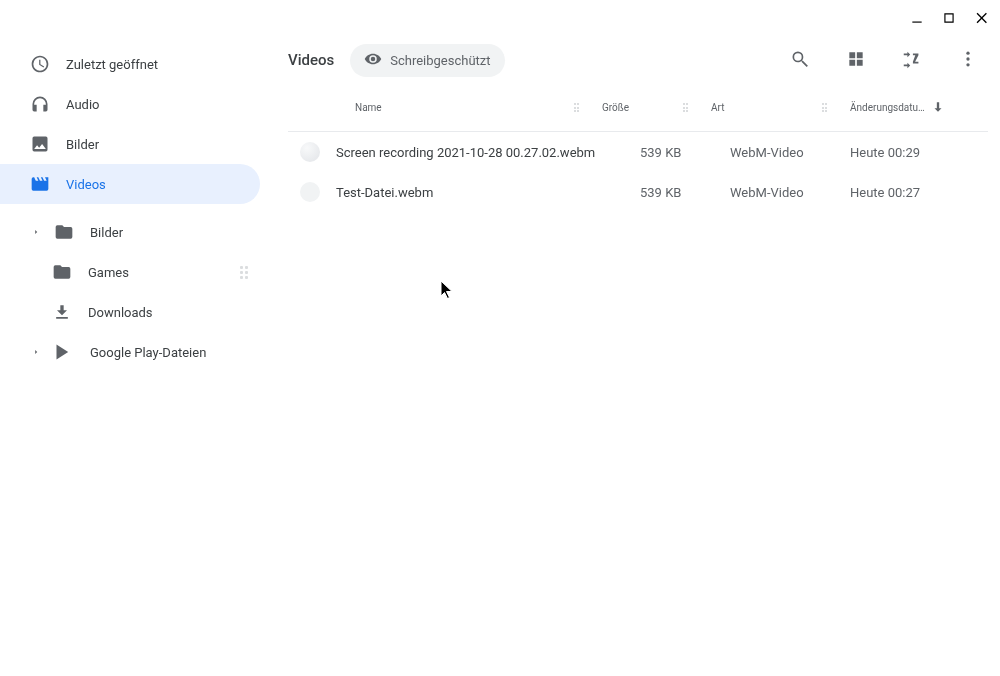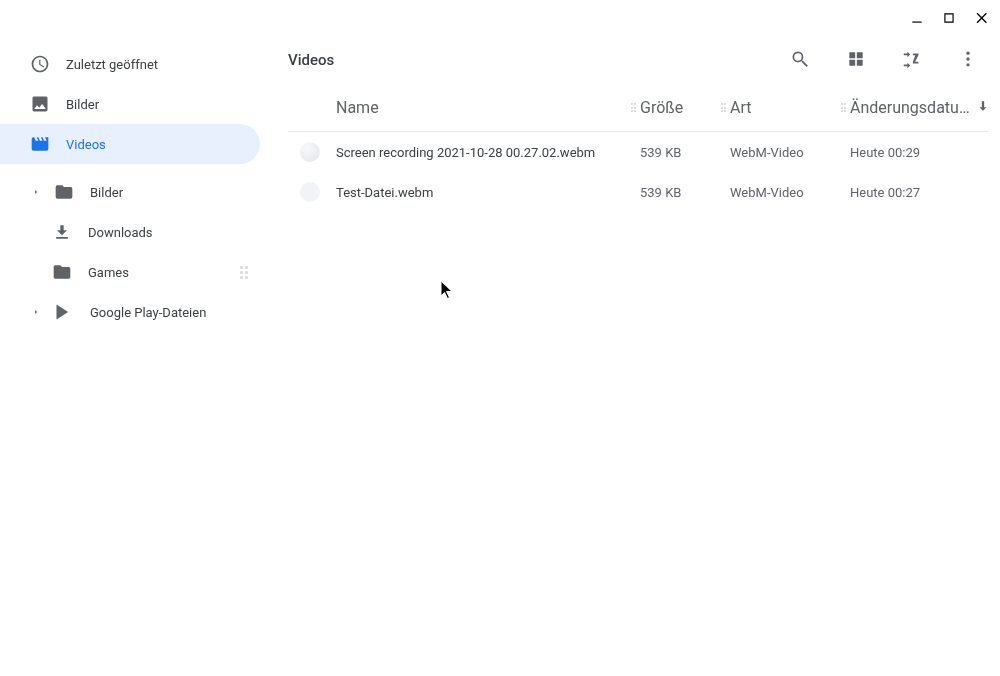--- a/index.html
+++ b/index.html
@@ -134,21 +134,22 @@
       display: grid;
       grid-template-columns: 40px 1fr 90px 120px 130px;
       align-items: center;
       gap: 0;
       padding: 0 8px;
     }
     .table-head {
       height: 48px;
       border-bottom: 1px solid #e8eaed;
       color: #5f6368;
-      font-size: 16px;
+      font-size: 10px;
+      gap: 19px;
     }
     .th { display: flex; align-items: center; gap: 6px; }
     .th-right { justify-content: flex-end; }
     .col-grip {
       display: grid;
       grid-template-columns: repeat(2,2px);
       grid-template-rows: repeat(3,2px);
       gap: 1.5px;
       margin-left: auto;
       margin-right: 4px;
@@ -212,20 +213,29 @@
         <svg width="20" height="20" viewBox="0 0 24 24">
             <path d="M11.99 2C6.47 2 2 6.48 2 12s4.47 10 9.99 10S22 17.52 22 12 17.51 2 11.99 2zM12 20a8 8 0 110-16 8 8 0 010 16zm.5-13H11v6l5.25 3.15L17 14.92l-4.5-2.67V7z"></path>
           </svg>
       </span>
       <span class="sb-label">Zuletzt geöffnet</span>
     </div>
     <div class="sb-item">
       <div class="spacer" style="width:30px"></div>
       <span class="icon">
         <svg width="20" height="20" viewBox="0 0 24 24">
+            <path d="M12 3a9 9 0 00-9 9v7a2 2 0 002 2h3v-8H5v-1a7 7 0 1114 0v1h-3v8h3a2 2 0 002-2v-7a9 9 0 00-9-9z"></path>
+          </svg>
+      </span>
+      <span class="sb-label">Audio</span>
+    </div>
+    <div class="sb-item">
+      <div class="spacer" style="width:30px"></div>
+      <span class="icon">
+        <svg width="20" height="20" viewBox="0 0 24 24">
             <path d="M21 19V5a2 2 0 00-2-2H5a2 2 0 00-2 2v14a2 2 0 002 2h14a2 2 0 002-2zM8.5 13.5l2.5 3 3.5-4.5L19 18H5l3.5-4.5z"></path>
           </svg>
       </span>
       <span class="sb-label">Bilder</span>
     </div>
     <div class="sb-item active">
       <div class="spacer" style="width:30px"></div>
       <span class="icon">
         <svg width="20" height="20" viewBox="0 0 24 24">
             <path d="M18 4l2 4h-3l-2-4h-2l2 4h-3l-2-4H8l2 4H7L5 4H4a2 2 0 00-2 2v12a2 2 0 002 2h16a2 2 0 002-2V4h-4z"></path>
@@ -249,41 +259,41 @@
         <svg width="20" height="20" viewBox="0 0 24 24">
             <path d="M10 4H4a2 2 0 00-2 2v12a2 2 0 002 2h16a2 2 0 002-2V8a2 2 0 00-2-2h-8l-2-2z"></path>
           </svg>
       </span>
       <span class="sb-label">Bilder</span>
     </div>
     <div class="sb-item">
       <div class="spacer" style="width:52px"></div>
       <span class="icon">
         <svg width="20" height="20" viewBox="0 0 24 24">
-            <path d="M19 18H5v2h14v-2zm-7-2l6-6h-4V4h-4v6H6l6 6z"></path>
-          </svg>
-      </span>
-      <span class="sb-label">Downloads</span>
-    </div>
-    <div class="sb-item">
-      <div class="spacer" style="width:52px"></div>
-      <span class="icon">
-        <svg width="20" height="20" viewBox="0 0 24 24">
             <path d="M10 4H4a2 2 0 00-2 2v12a2 2 0 002 2h16a2 2 0 002-2V8a2 2 0 00-2-2h-8l-2-2z"></path>
           </svg>
       </span>
       <span class="sb-label">Games</span>
       <span class="drag-handle">
           <span></span>
           <span></span>
           <span></span>
           <span></span>
           <span></span>
           <span></span>
         </span>
+    </div>
+    <div class="sb-item">
+      <div class="spacer" style="width:52px"></div>
+      <span class="icon">
+        <svg width="20" height="20" viewBox="0 0 24 24">
+            <path d="M19 18H5v2h14v-2zm-7-2l6-6h-4V4h-4v6H6l6 6z"></path>
+          </svg>
+      </span>
+      <span class="sb-label">Downloads</span>
     </div>
     <div class="sb-item">
       <div class="spacer" style="width:24px"></div>
       <span class="chevron">
         <svg width="10" height="10" viewBox="0 0 24 24">
             <path d="M10 17l5-5-5-5v10z"></path>
           </svg>
       </span>
       <div class="spacer" style="width:6px"></div>
       <span class="icon">
@@ -294,20 +304,28 @@
       <span class="sb-label">Google Play-Dateien</span>
     </div>
 
     <div class="sb-sep"></div>
 
   </div>
 
   <div class="main">
     <div class="toolbar">
       <span class="title">Videos</span>
+      <span class="chip">
+        <span>
+          <svg width="18" height="18" viewBox="0 0 24 24">
+              <path d="M12 5c5 0 9.27 3.11 11 7-1.73 3.89-6 7-11 7S2.73 15.89 1 12c1.73-3.89 6-7 11-7zm0 2a5 5 0 100 10 5 5 0 000-10zm0 2a3 3 0 110 6 3 3 0 010-6z"></path>
+            </svg>
+        </span>
+        <span>Schreibgeschützt</span>
+      </span>
       <span class="tb-spacer"></span>
       <span class="tb-btn">
         <span>
           <svg width="20" height="20" viewBox="0 0 24 24">
               <path d="M15.5 14h-.79l-.28-.27A6.471 6.471 0 0016 9.5 6.5 6.5 0 109.5 16c1.61 0 3.09-.59 4.23-1.57l.27.28v.79L20 21.49 21.49 20 15.5 14zm-6 0A4.5 4.5 0 1114 9.5 4.5 4.5 0 019.5 14z"></path>
             </svg>
         </span>
       </span>
       <span class="tb-btn">
         <span>

